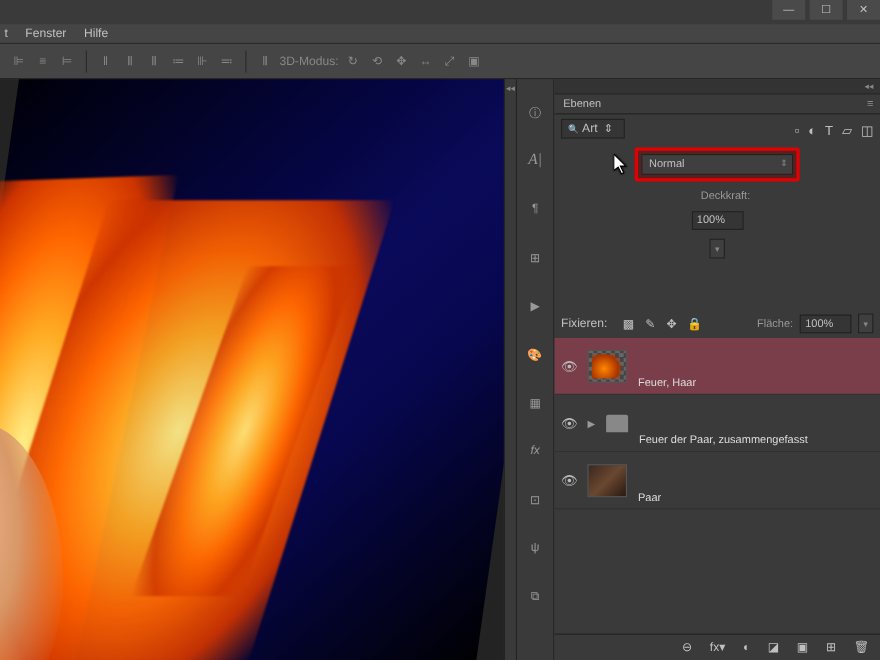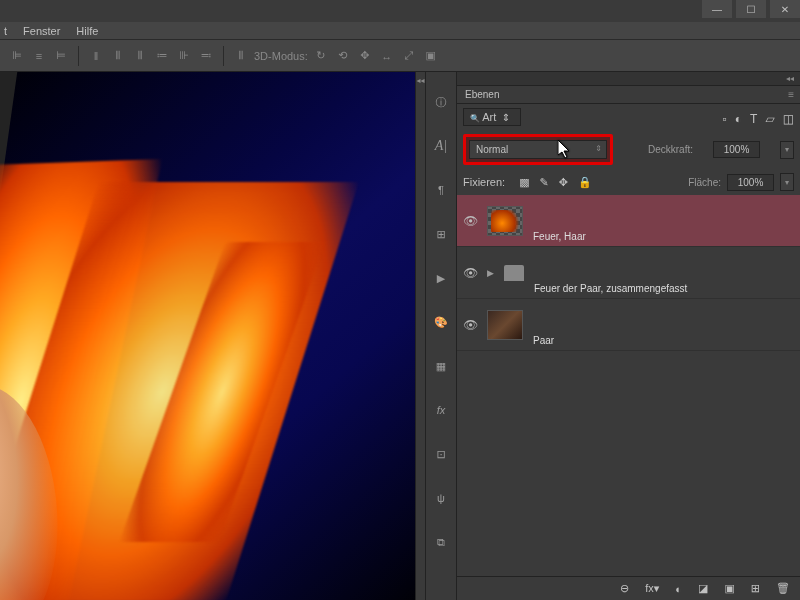--- a/index.html
+++ b/index.html
@@ -48,29 +48,29 @@
     .panel-tabrow { height: 14px; background: #333; display:flex; align-items:center; justify-content:flex-end; padding-right:6px; color:#888; font-size:8px; border-bottom:1px solid #222;}
     .panel-tab { height: 18px; background: #3a3a3a; border-bottom: 1px solid #222; display: flex; align-items: center; padding: 0 8px; font-size: 10px; position:relative;}
     .panel-tab::after{content:"≡"; position:absolute; right:6px; color:#888;}
     
     .filter-row { padding: 4px 6px; display: flex; align-items: flex-end; gap: 6px; }
     .filter-input { background: #353535; border: 1px solid #222; padding: 2px 6px; width: 58px; font-size: 10px; position:relative;}
     .filter-input::before{content:"🔍 "; font-size:8px; color:#888;}
     .filter-icons { margin-left: auto; display: flex; gap: 8px; color: #888; }
     .filter-icons span{font-size:12px;}
     
-    .blend-row { padding: 4px 6px; display: flex; align-items: center; gap: 20px; }
+    .blend-row { padding: 4px 6px; display: flex; align-items: center; gap: 8px; flex-direction: column; }
     .blend-highlight { border: 3px solid #e20000; background: #5a2020; padding: 3px; border-radius:2px;}
     .blend-dd { background: #3f3f3f; border: 1px solid #222; padding: 3px 6px; width: 138px; font-size: 10px; position: relative; }
     .blend-dd::after { content: "⇕"; position: absolute; right: 4px; top: 3px; font-size: 8px; color: #888; }
     .pct-label { font-size: 10px; color: #999; padding-left: 15px; }
-    .pct-box { background: #353535; border: 1px solid #222; padding: 2px 4px; width: 47px; text-align: center; font-size: 10px; }
+    .pct-box { background: #353535; border: 1px solid #222; padding: 2px 4px; width: 47px; text-align: left; font-size: 10px; }
     .pct-chev { width: 14px; height: 18px; background: #3f3f3f; border: 1px solid #222; display:flex; align-items:center; justify-content:center; font-size:8px; color:#888;}
     
-    .lock-row { padding: 4px 6px; display: flex; align-items: center; gap: 10px; font-size: 10px; color: #999;}
+    .lock-row { padding: 4px 6px; display: flex; align-items: center; gap: 10px; font-size: 10px; color: #999; margin-top: 42px;}
     .lock-icons { display: flex; gap: 10px; margin-left: 4px; color: #888; }
     .lock-icons span{font-size:11px;}
     .lock-row .right { margin-left: auto; display:flex; align-items:center; gap:6px;}
     
     .layers-list { flex: 1; background: #3a3a3a; overflow:hidden;}
     .layer { display: flex; align-items: center; padding: 4px 6px; gap: 10px; border-bottom: 1px solid #303030;}
     .layer.sel { background: #7a3e4a; }
     .eye { width: 14px; color: #bbb; font-size:12px;}
     .thumb { width: 36px; height: 30px; background: #222; border: 1px solid #555; }
     .thumb.fire-th { background: repeating-conic-gradient(#666 0% 25%, #444 0% 50%) 0/8px 8px; position:relative;}

